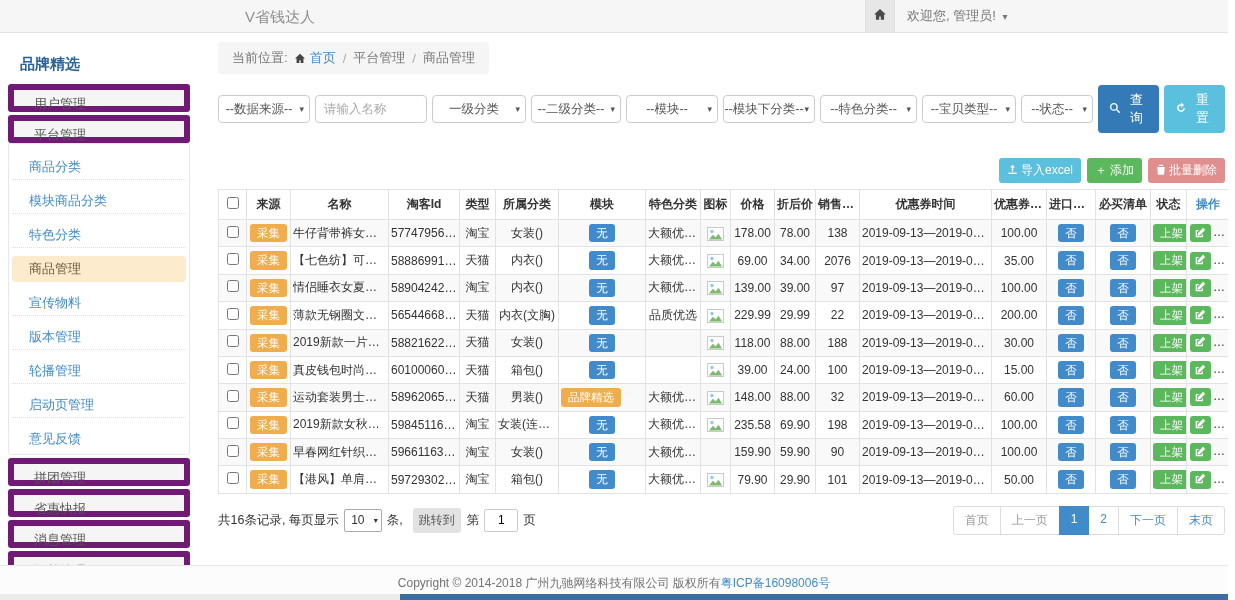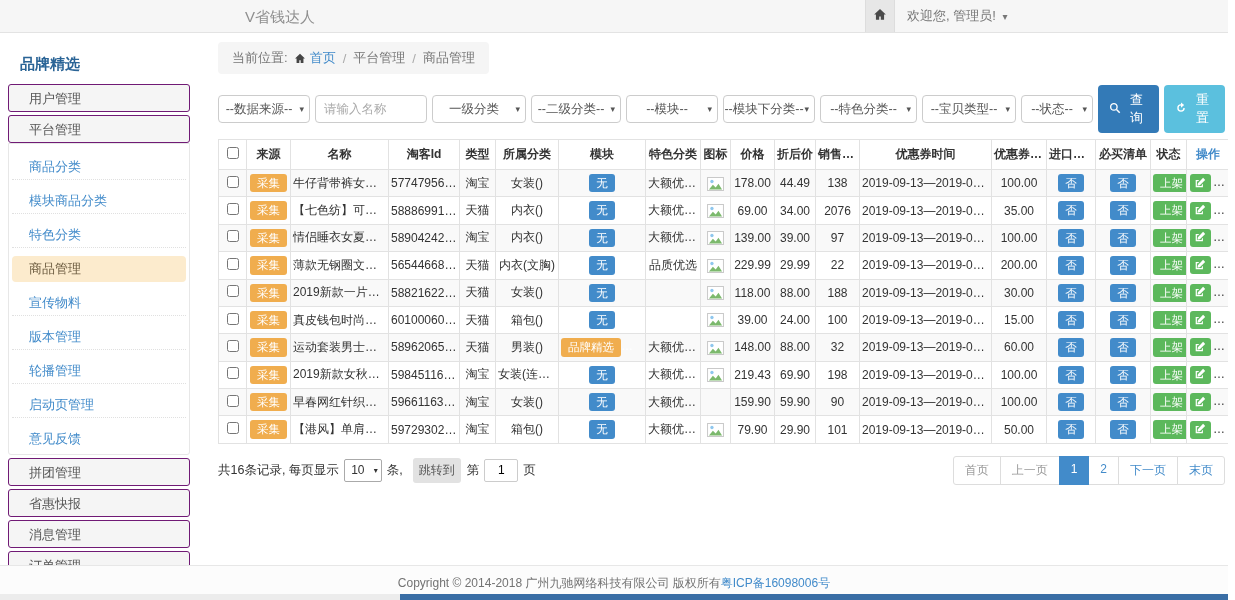--- a/index.html
+++ b/index.html
@@ -16,21 +16,21 @@
   .brand { position:absolute; left:245px; top:0; line-height:33px; font-size:15px; color:#8f8f8f; }
   .user-area { position:absolute; left:865px; top:0; height:32px; display:flex; align-items:center; }
   .home-btn { width:30px; height:32px; background:#e7e7e7; border-left:1px solid #ddd; border-right:1px solid #ddd;
     display:flex; align-items:center; justify-content:center; cursor:pointer; }
   .welcome { padding:0 12px; font-size:13px; color:#777; cursor:pointer; }
   .welcome .caret { font-size:10px; color:#777; margin-left:3px; }
 
   
   .sidebar { position:absolute; left:8px; top:47px; width:182px; }
   .side-title { font-size:15px; font-weight:bold; color:#2a6496; padding:8px 12px 10px 12px; }
-  .side-group { height:28px; line-height:28px; background:#f5f5f5; border:1px solid #701a75; border-radius:3px;
+  .side-group { height:28px; line-height:28px; background:#f5f5f5; border:6px solid #701a75; border-radius:3px;
     margin-bottom:3px; padding-left:20px; font-size:13px; color:#555; cursor:pointer; }
   .side-sub-panel { background:#fff; border:1px solid #e7e7e7; border-radius:0 0 3px 3px; margin:-3px 0 3px 0;
     padding:2px 3px; }
   .side-sub { height:26px; line-height:25px; padding-left:17px; font-size:13px; color:#428bca;
     border-bottom:1px dotted #e0e0e0; cursor:pointer;margin-top:8px; }
   .side-sub:last-child { border-bottom:none; }
   .side-sub.active { background:#fcebcd; border-radius:4px; color:#6b5b3f; border-bottom-color:transparent; }
 
   
   .main { position:absolute; left:218px; top:42px; width:1007px; }
@@ -225,20 +225,43 @@
       <button class="btn btn-reset">
         <span>
           <svg width="12" height="12" viewBox="0 0 16 16" fill="#fff">
               <path d="M8 3a5 5 0 1 0 5 5h-1.8A3.2 3.2 0 1 1 8 4.8V7.5l4.2-3.5L8 .5z"></path>
             </svg>
         </span>
         <span>重置</span>
       </button>
     </div>
 
+    <div class="toolbar">
+      <button class="btn-sm btn-import">
+        <span>
+          <svg width="11" height="11" viewBox="0 0 16 16" fill="#fff">
+              <path d="M7 9h2V3h2.6L8 -1 4.4 3H7z" transform="translate(0,2)"></path>
+              <path d="M2 12.5h12v2H2z"></path>
+            </svg>
+        </span>
+        <span>导入excel</span>
+      </button>
+      <button class="btn-sm btn-add">
+        <span>＋</span>
+        <span>添加</span>
+      </button>
+      <button class="btn-sm btn-batch">
+        <span>
+          <svg width="10" height="11" viewBox="0 0 14 16" fill="#fff">
+              <path d="M1.5 4.5h11l-1 11h-9zM4.5 1h5l.8 2H3.7z"></path>
+            </svg>
+        </span>
+        <span>批量删除</span>
+      </button>
+    </div>
 
     <table class="grid">
       <colgroup>
         <col style="width:28px">
           <col style="width:44px">
           <col style="width:98px">
           <col style="width:71px">
         <col style="width:36px">
           <col style="width:63px">
           <col style="width:87px">
@@ -287,21 +310,21 @@
             <td><span class="badge badge-blue">无</span></td>
             <td>大额优惠券</td>
             <td><span class="thumb">
                 <svg width="17" height="14" viewBox="0 0 18 15">
                   <rect x="0.5" y="0.5" width="17" height="14" fill="#fff" stroke="#c6c6c6"></rect>
                   <circle cx="5.2" cy="4.8" r="1.8" fill="#8fc7ee"></circle>
                   <path d="M2 13.5l4.2-5.2 3 3 3-4 3.8 6.2z" fill="#7cb96d"></path>
                 </svg>
               </span></td>
             <td>178.00</td>
-            <td>44.49</td>
+            <td>78.00</td>
             <td>138</td>
             <td>2019-09-13—2019-09-17</td>
             <td>100.00</td>
             <td><span class="badge badge-blue">否</span></td>
             <td><span class="badge badge-blue">否</span></td>
             <td><span class="badge badge-green">上架</span></td>
             <td><button class="mini-btn mini-edit">
                 <span><svg width="11" height="11" viewBox="0 0 16 16" fill="#fff">
                     <path d="M11.8 1.2l3 3L7 12l-3.4.6L4.2 9zM1 4.5h5.2L4.4 6.3H2.8v6.9h6.9v-1.5l1.8-1.8v5.1H1z"></path>
                   </svg></span>
@@ -524,21 +547,21 @@
             <td>女装(连衣裙)</td>
             <td><span class="badge badge-blue">无</span></td>
             <td>大额优惠券</td>
             <td><span class="thumb">
                 <svg width="17" height="14" viewBox="0 0 18 15">
                   <rect x="0.5" y="0.5" width="17" height="14" fill="#fff" stroke="#c6c6c6"></rect>
                   <circle cx="5.2" cy="4.8" r="1.8" fill="#8fc7ee"></circle>
                   <path d="M2 13.5l4.2-5.2 3 3 3-4 3.8 6.2z" fill="#7cb96d"></path>
                 </svg>
               </span></td>
-            <td>219.43</td>
+            <td>235.58</td>
             <td>69.90</td>
             <td>198</td>
             <td>2019-09-13—2019-09-17</td>
             <td>100.00</td>
             <td><span class="badge badge-blue">否</span></td>
             <td><span class="badge badge-blue">否</span></td>
             <td><span class="badge badge-green">上架</span></td>
             <td><button class="mini-btn mini-edit">
                 <span><svg width="11" height="11" viewBox="0 0 16 16" fill="#fff">
                     <path d="M11.8 1.2l3 3L7 12l-3.4.6L4.2 9zM1 4.5h5.2L4.4 6.3H2.8v6.9h6.9v-1.5l1.8-1.8v5.1H1z"></path>

